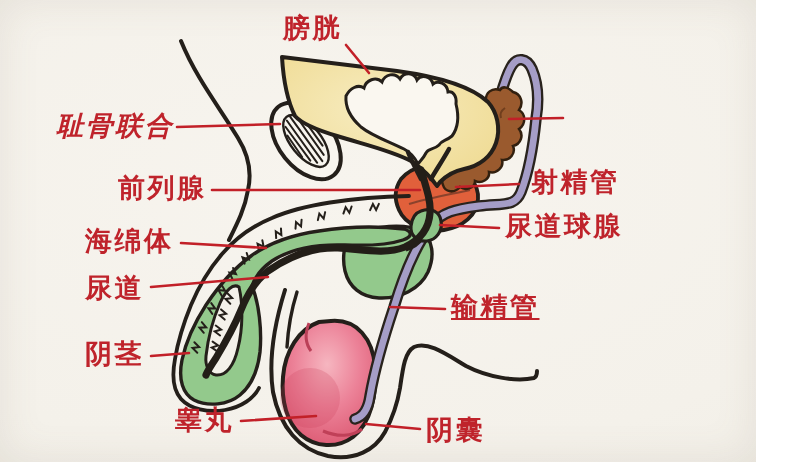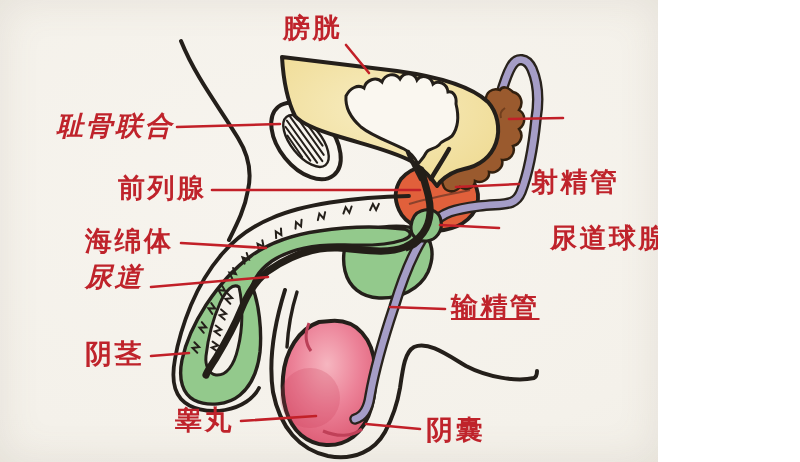--- a/index.html
+++ b/index.html
@@ -1,24 +1,23 @@
 <!DOCTYPE html>
 <html><head>
 <meta charset="utf-8">
 <style>
   html,body{margin:0;padding:0;}
   .stage{
     position:relative;
-    width:636px;height:462px;
+    width:756px;height:462px;
     overflow:hidden;
     background:
       radial-gradient(130% 110% at 45% 40%, #f7f4ee 0%, #f4f1ea 55%, #efece4 100%);
     box-shadow: inset 0 0 40px rgba(120,110,90,.12);
     font-family:"Liberation Sans", sans-serif;
-    padding-left:22px;
   }
   .stage svg{position:absolute;left:0;top:0;}
   .label{
     position:absolute;
     color:#bf232b;
     font-weight:700;
     font-size:27px;
     line-height:1.05;
     letter-spacing:2.5px;
     white-space:nowrap;
@@ -171,21 +170,21 @@
     <line x1="499" y1="228" x2="440" y2="225"></line>
     <line x1="445" y1="309" x2="390" y2="307"></line>
     <line x1="420" y1="429" x2="366" y2="424"></line>
   </g>
 </svg>
 
 <div class="label" style="left:283px;top:14px;">膀胱</div>
 <div class="label" style="left:56px;top:112px;font-style:italic;">耻骨联合</div>
 <div class="label" style="left:118px;top:174px;">前列腺</div>
 <div class="label" style="left:85px;top:227px;">海绵体</div>
-<div class="label" style="left:85px;top:263px;font-style:italic;">尿道</div>
+<div class="label" style="left:85px;top:274px;">尿道</div>
 <div class="label" style="left:85px;top:340px;">阴茎</div>
 <div class="label" style="left:175px;top:406px;">睾丸</div>
 <div class="label" style="left:523px;top:168px;margin-left:8px;">射精管</div>
-<div class="label" style="left:505px;top:224px;margin-left:45px;">尿道球腺</div>
+<div class="label" style="left:505px;top:212px;">尿道球腺</div>
 <div class="label" style="left:451px;top:293px;text-decoration:underline;">输精管</div>
 <div class="label" style="left:426px;top:416px;text-align:center;">阴囊</div>
 
 </div>
 
 </body></html>

